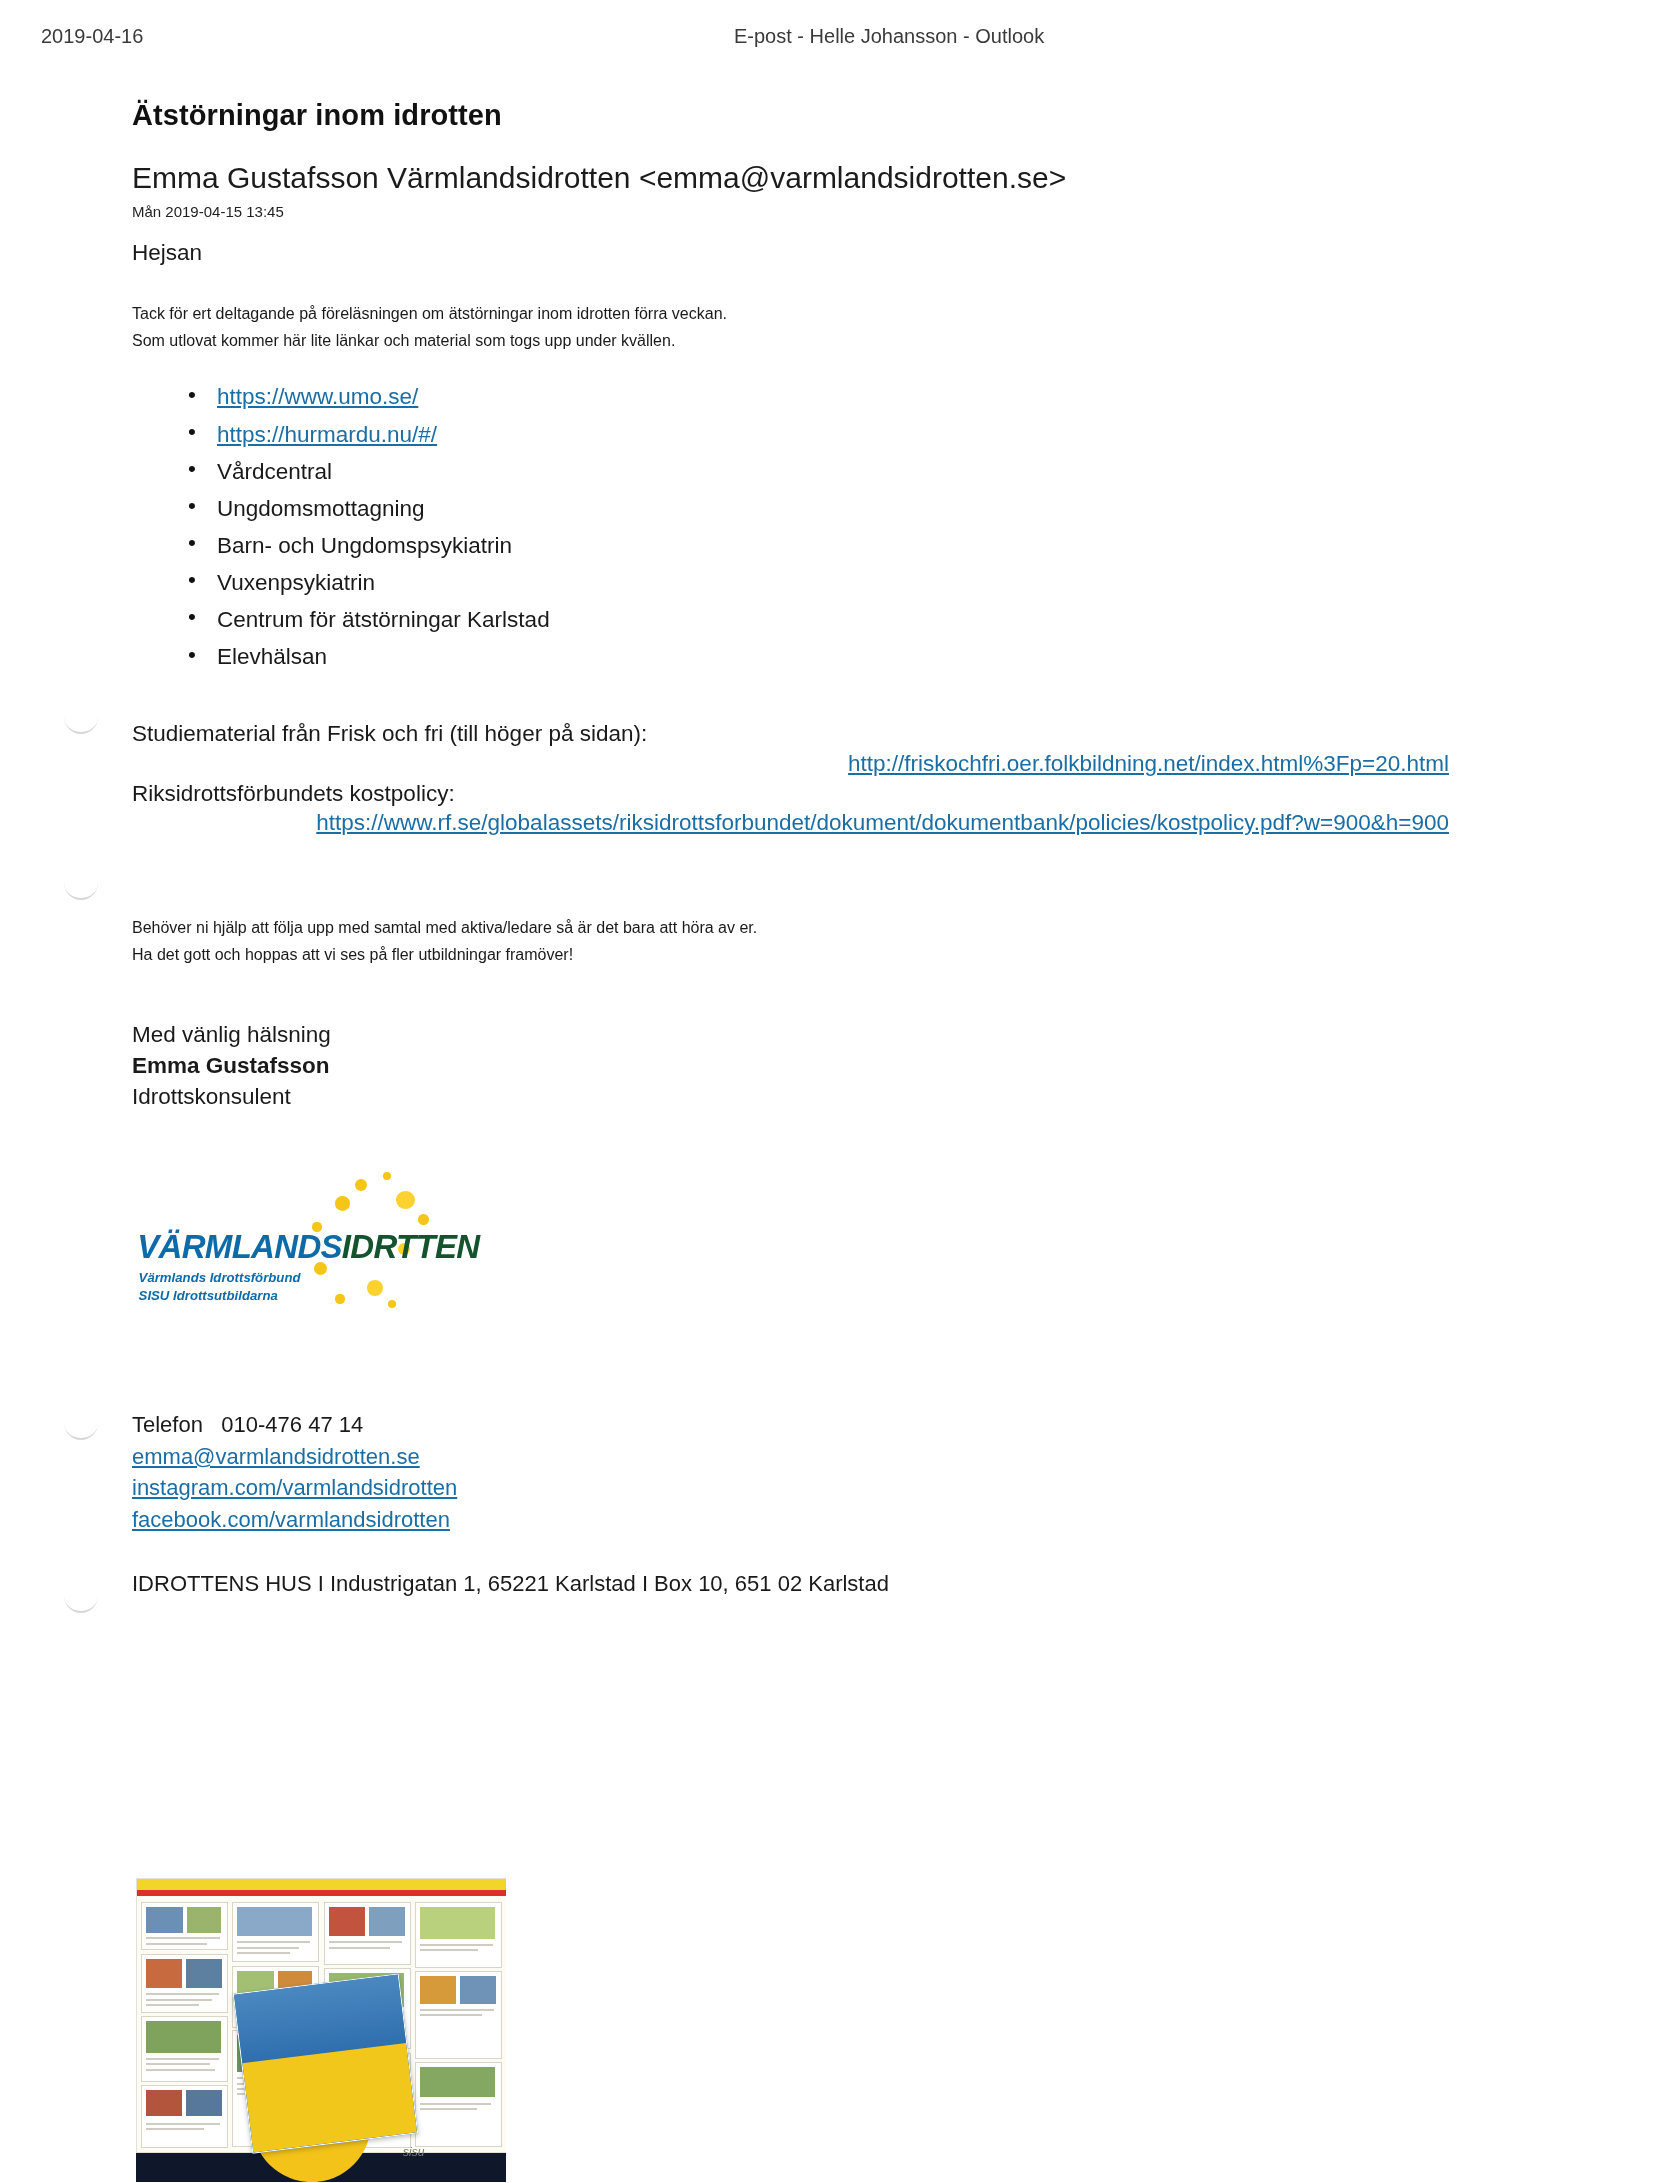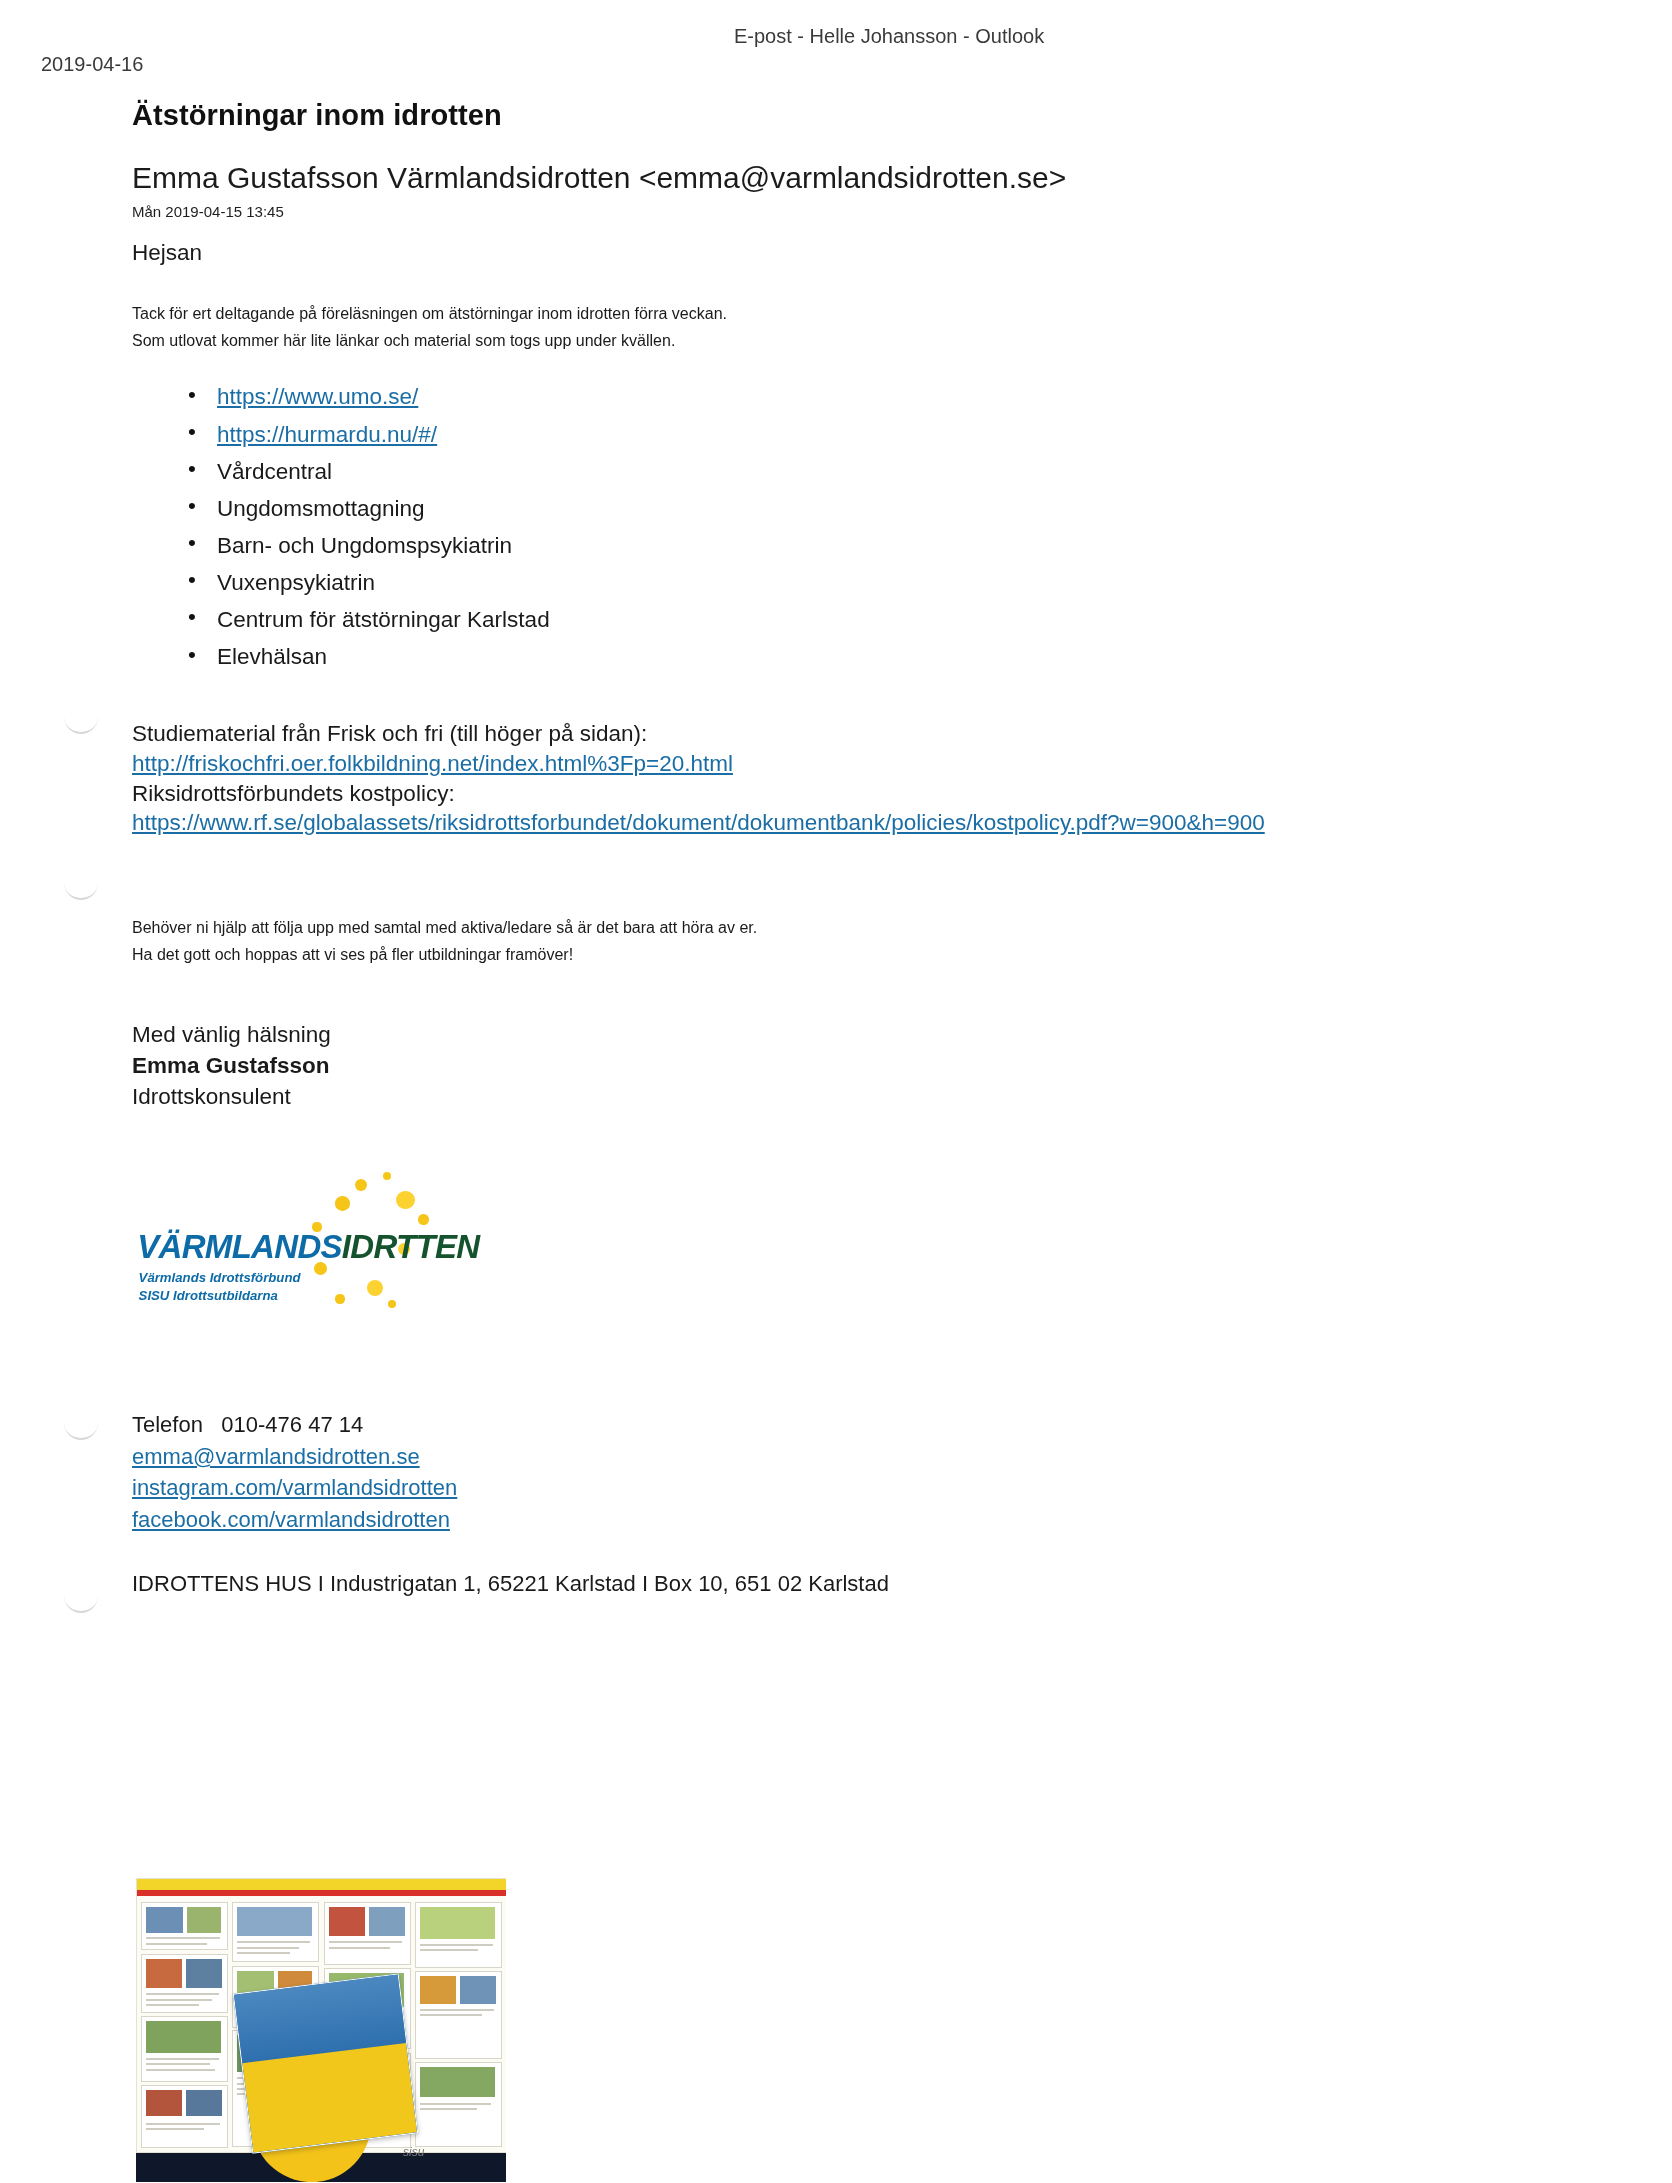--- a/index.html
+++ b/index.html
@@ -23,21 +23,20 @@
     left: 0;
     width: 1673px;
     height: 40px;
     font-size: 20px;
     color: #3a3a3a;
   }
   .page-header .hdr-date {
     position: absolute;
     left: 41px;
     top: 6.6px;
-    margin-top: 28px;
   }
   .page-header .hdr-title {
     position: absolute;
     left: 734px;
     top: 6.6px;
     white-space: nowrap;
   }
 
   .sheet {
     position: absolute;
@@ -116,20 +115,21 @@
     margin: 0;
   }
   .url-line {
     font-size: 22.5px;
     line-height: 1.32;
     margin: 0;
     color: #1b6ea5;
     text-decoration: underline;
     width: 1317px;
     word-break: break-all;
+    text-align: right;
   }
 
   .sign-block { margin-top: 0; }
   .sign-line {
     font-size: 22.5px;
     line-height: 1.36;
     margin: 0;
   }
   .sign-name { font-weight: bold; }
 

